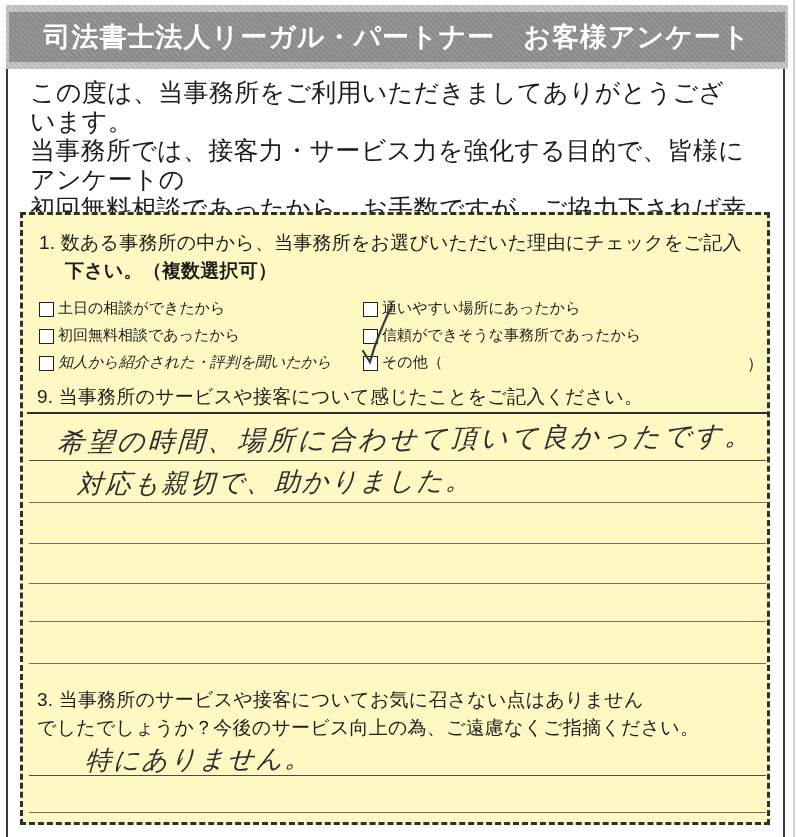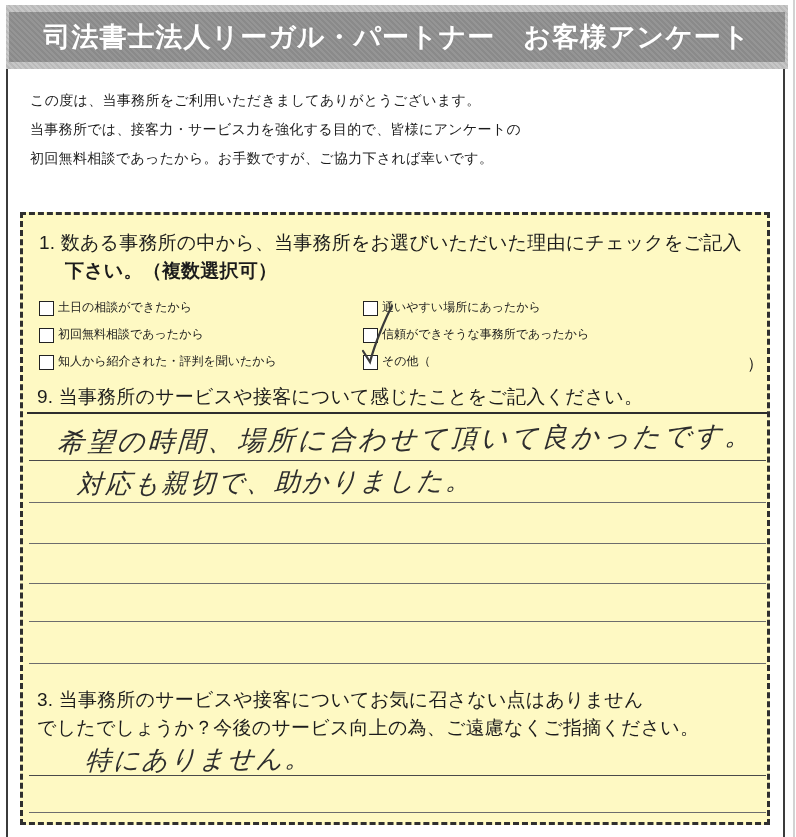--- a/index.html
+++ b/index.html
@@ -31,37 +31,37 @@
   .outer-frame{
     position:absolute;left:6px;top:69px;width:779px;height:790px;
     border:2px solid #3a3a3a;border-top:none;box-sizing:border-box;
     background:#fff;
   }
   .scan-edge{
     position:absolute;right:1px;top:0;width:2px;height:837px;background:#d2d2d2;
   }
   
   .intro{
-    position:absolute;left:30px;top:86px;width:720px;
-    font-size:14px;line-height:29px;letter-spacing:0.3px;
+    position:absolute;left:30px;top:78px;width:720px;
+    font-size:25px;line-height:29px;letter-spacing:0.3px;
   }
   
   .dashed-box{
     position:absolute;left:20px;top:212px;width:750px;height:613px;
     border:3px dashed #2f2f2f;box-sizing:border-box;background:#fef9c3;
   }
   .q-heading{
     position:absolute;font-size:19px;line-height:28px;letter-spacing:0.2px;
     white-space:nowrap;
   }
   .q1-heading{left:16px;top:14px;}
   .q1-line2{padding-left:26px;font-weight:bold;}
   
   .option{
-    position:absolute;font-size:12px;white-space:nowrap;
+    position:absolute;font-size:15px;white-space:nowrap;
     display:flex;align-items:center;
   }
   .cb{
     display:inline-block;width:13px;height:13px;
     border:1.6px solid #222;margin-right:4px;flex:0 0 auto;
     position:relative;top:0.5px;background:#fff;
   }
   .check-svg{position:absolute;pointer-events:none;}
   .paren-close{position:absolute;font-size:16.5px;}
   
@@ -115,21 +115,21 @@
     </div>
 
     <div class="option" style="left:16px;top:84px;">
       <span class="cb"></span>
       <span>土日の相談ができたから</span>
     </div>
     <div class="option" style="left:16px;top:111px;">
       <span class="cb"></span>
       <span>初回無料相談であったから</span>
     </div>
-    <div class="option" style="left:16px;top:138px;">
+    <div class="option" style="left:16px;top:138px;font-style:italic;">
       <span class="cb"></span>
       <span>知人から紹介された・評判を聞いたから</span>
     </div>
 
     <div class="option" style="left:340px;top:84px;">
       <span class="cb"></span>
       <span>通いやすい場所にあったから</span>
     </div>
     <div class="option" style="left:340px;top:111px;">
       <span class="cb"></span>

